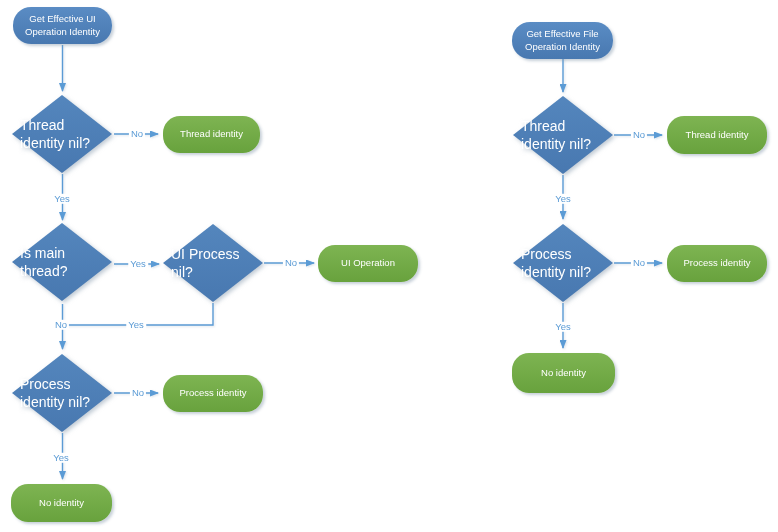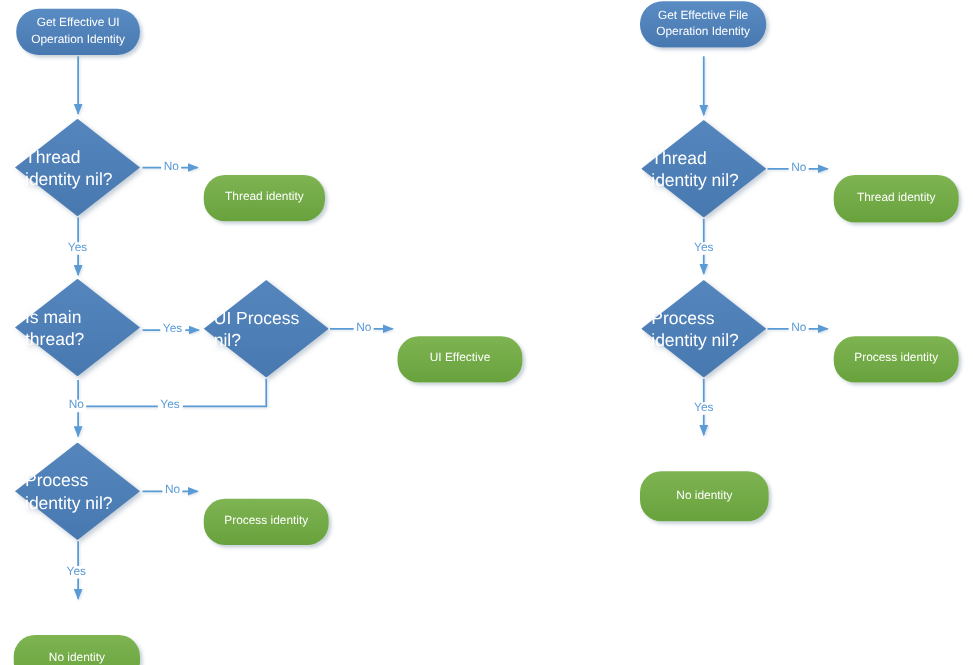--- a/index.html
+++ b/index.html
@@ -30,21 +30,20 @@
   .start {
     background: linear-gradient(180deg, #5a8cc4 0%, #4878b0 100%);
     border-radius: 18px;
     box-shadow: 2px 2px 3px rgba(130,150,170,0.45);
     justify-content: center;
   }
   .terminal {
     background: linear-gradient(180deg, #7eb452 0%, #68a23d 100%);
     border-radius: 17px;
     box-shadow: 2px 2px 3px rgba(130,150,170,0.45);
-    margin-top: 24px;
   }
   .diamond {
     position: absolute;
     filter: drop-shadow(2px 2px 2px rgba(130,150,170,0.5));
   }
   .diamond-shape {
     position: absolute;
     left: 0; top: 0; right: 0; bottom: 0;
     background: linear-gradient(180deg, #5486bd 0%, #4878b0 100%);
     clip-path: polygon(50% 0, 100% 50%, 50% 100%, 0 50%);
@@ -120,37 +119,37 @@
     <div class="diamond-shape"></div>
     <div class="diamond-label">Is main thread?</div>
   </div>
 
   <div class="diamond" style="left:163px; top:224px; width:100px; height:78px;">
     <div class="diamond-shape"></div>
     <div class="diamond-label">UI Process nil?</div>
   </div>
 
   <div class="node terminal" style="left:318px; top:245px; width:100px; height:37px;">
-    <span class="node-text">UI Effective</span>
+    <span class="node-text">UI Operation</span>
   </div>
 
   <div class="diamond" style="left:12px; top:354px; width:100px; height:78px;">
     <div class="diamond-shape"></div>
     <div class="diamond-label">Process identity nil?</div>
   </div>
 
   <div class="node terminal" style="left:163px; top:375px; width:100px; height:37px;">
     <span class="node-text">Process identity</span>
   </div>
 
   <div class="node terminal" style="left:11px; top:484px; width:101px; height:38px;">
     <span class="node-text">No identity</span>
   </div>
 
-  <div class="node start" style="left:512px; top:1px; width:101px; height:37px;">
+  <div class="node start" style="left:512px; top:22px; width:101px; height:37px;">
     <span class="node-text">Get Effective File Operation Identity</span>
   </div>
 
   <div class="diamond" style="left:513px; top:96px; width:100px; height:78px;">
     <div class="diamond-shape"></div>
     <div class="diamond-label">Thread identity nil?</div>
   </div>
 
   <div class="node terminal" style="left:667px; top:116px; width:100px; height:38px;">
     <span class="node-text">Thread identity</span>

